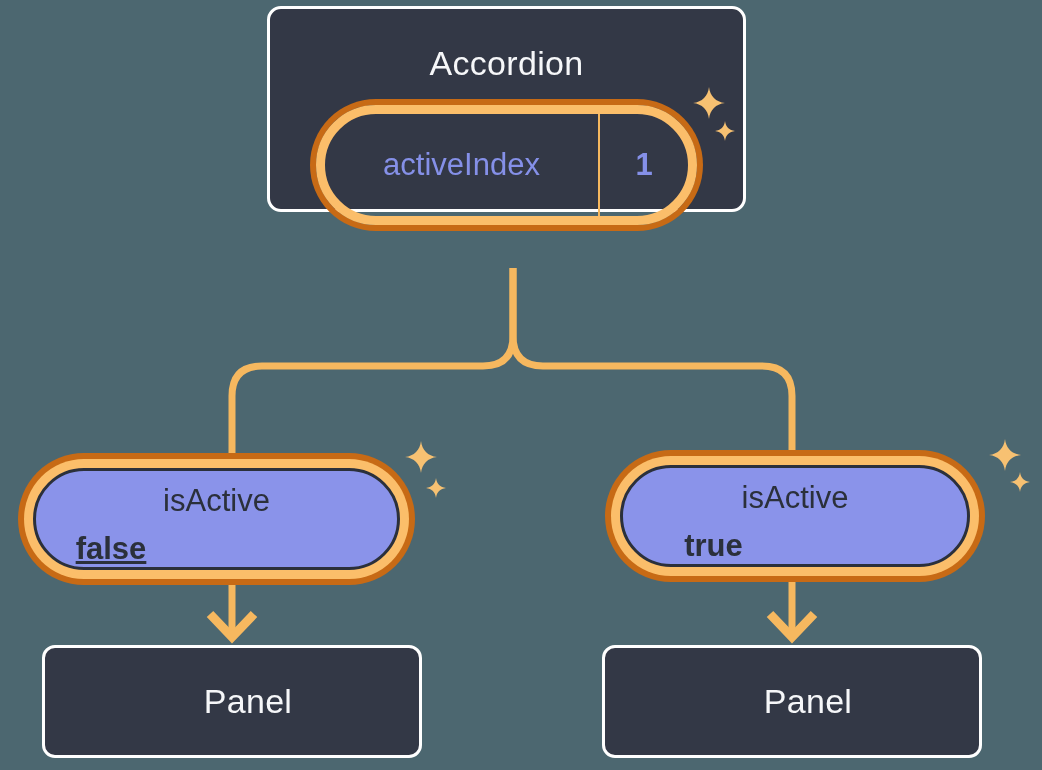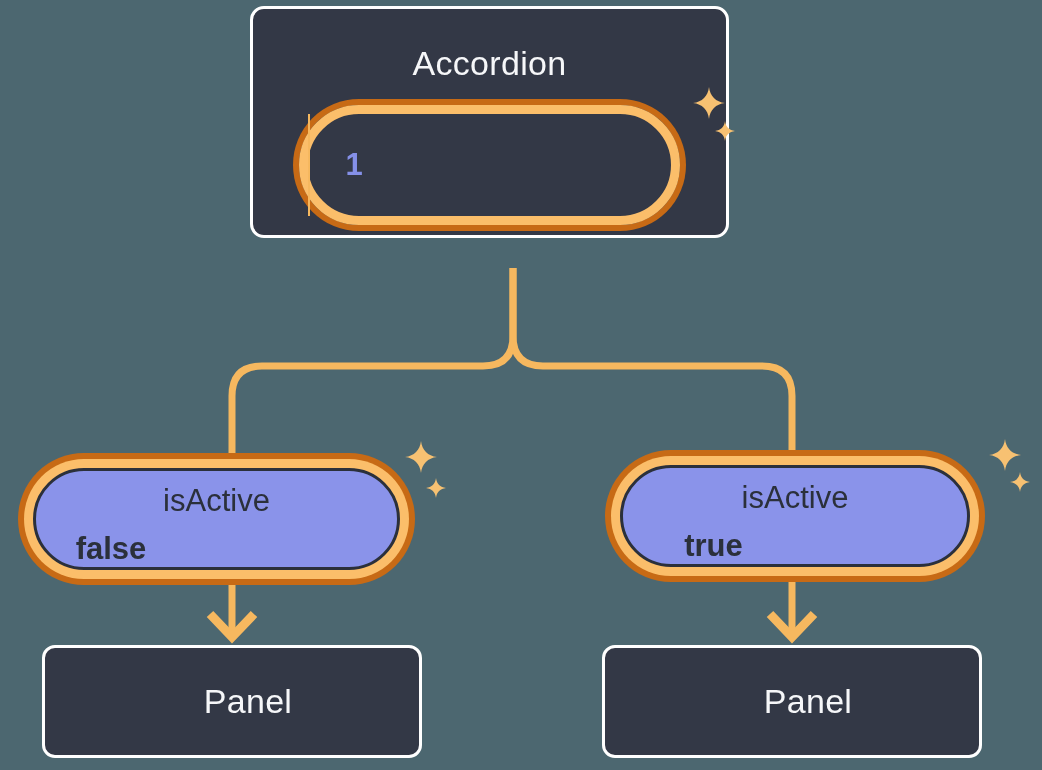--- a/index.html
+++ b/index.html
@@ -19,21 +19,21 @@
 
   
   .node{
     position:absolute;
     background:#333846;
     border:3px solid #FFFFFF;
     border-radius:14px;
     box-sizing:border-box;
     z-index:2;
   }
-  .root-node{left:250px;top:6px;width:479px;height:232px;}
+  .root-node{left:267px;top:6px;width:479px;height:206px;}
   .node-title{
     position:absolute;left:0;top:33px;width:100%;height:42px;
     display:flex;align-items:center;justify-content:center;
     color:#F6F7F9;font-size:34px;font-weight:400;letter-spacing:.3px;
   }
   .panel{
     display:flex;align-items:center;justify-content:center;
     color:#F6F7F9;font-size:34px;letter-spacing:.3px;
     width:380px;height:113px;top:645px;border-radius:13px;padding-left:32px;
   }
@@ -61,21 +61,21 @@
     border:3px solid #2B303B;border-radius:999px;
     box-shadow:0 0 0 9px #FBBE6A, 0 0 0 15px #C76A15;
     display:flex;align-items:stretch;
     z-index:3;
     flex-direction:column;
   }
   .prop-pill.left{left:33px;top:468px;width:367px;}
   .prop-pill.right{left:620px;top:465px;width:350px;}
   .prop-pill .cell{display:flex;align-items:center;justify-content:center;color:#2B303B;font-size:31px;}
   .prop-pill .cell.name{flex:1;}
-  .prop-pill.left .cell.value{width:150px;font-weight:700;}
+  .prop-pill.left .cell.value{width:150px;font-weight:700;text-decoration:underline;}
   .prop-pill.right .cell.value{width:135px;font-weight:700;margin-left:23px;}
   .prop-pill .divider{width:2px;background:#2B303B;}
 
   
   .sparkle{position:absolute;z-index:4;}
   .sparkle path{fill:#F7C172;}
 </style>
 </head>
 <body>
 
@@ -84,20 +84,21 @@
   <svg class="connectors" viewBox="0 0 1042 770">
     <path class="branch" d="M513,268 L513,336 Q513,366 483,366 L262,366 Q232,366 232,396 L232,632"></path>
     <path class="branch" d="M513,268 L513,336 Q513,366 543,366 L762,366 Q792,366 792,396 L792,632"></path>
     <path class="chevron" d="M210,614 L232,637 L254,614"></path>
     <path class="chevron" d="M770,614 L792,637 L814,614"></path>
   </svg>
 
   <div class="node root-node">
     <div class="node-title">Accordion</div>
     <div class="state-pill">
+      <div class="cell name">activeIndex</div>
       <div class="divider"></div>
       <div class="cell value">1</div>
     </div>
   </div>
 
   <div class="prop-pill left">
     <div class="cell name">isActive</div>
     <div class="divider"></div>
     <div class="cell value">false</div>
   </div>

